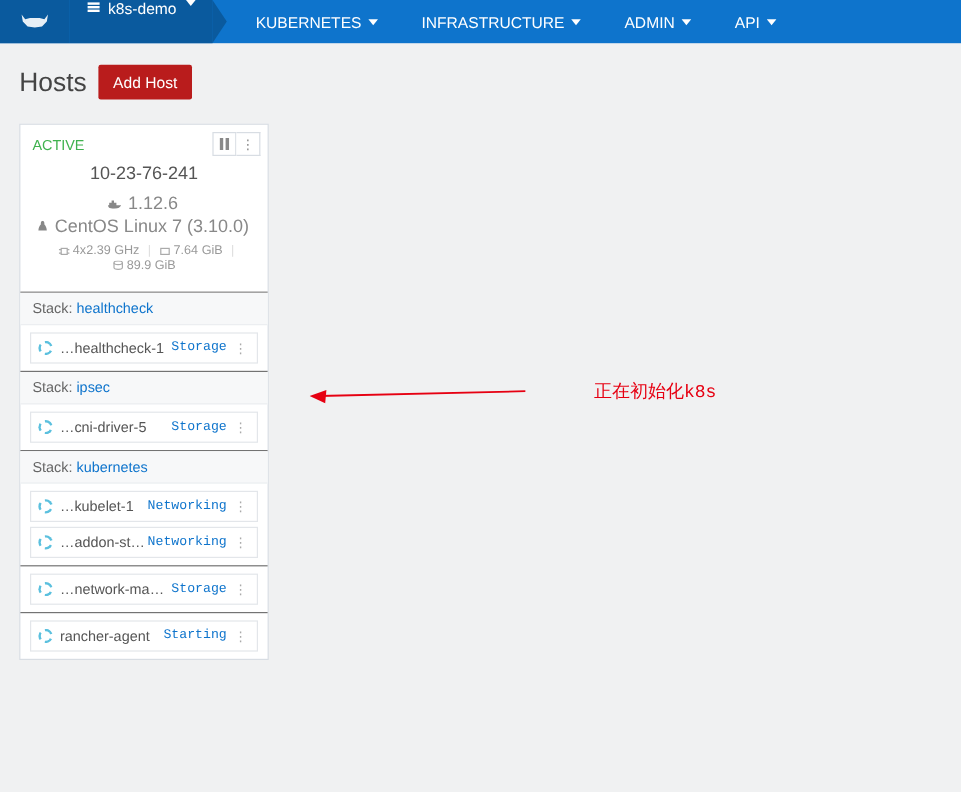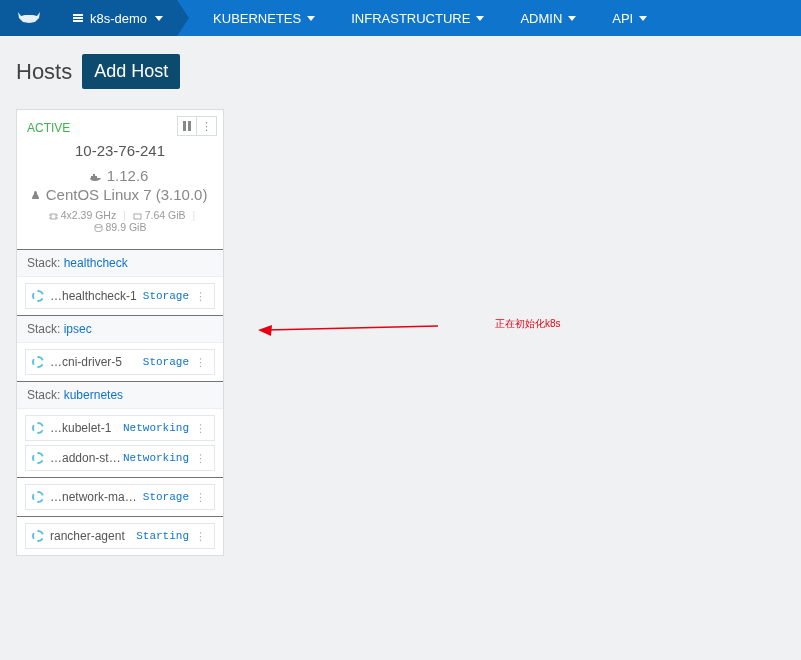--- a/index.html
+++ b/index.html
@@ -1,29 +1,29 @@
 <!DOCTYPE html>
 <html><head>
   <meta charset="utf-8">
   <style>
     * { box-sizing: border-box; margin: 0; padding: 0; }
     body { font-family: -apple-system, BlinkMacSystemFont, "Segoe UI", Helvetica, Arial, sans-serif; background: #f0f1f2; width: 801px; height: 660px; overflow: hidden; }
     
     .navbar { background: #0e74cc; height: 36px; display: flex; align-items: center; color: #fff; font-size: 13px; }
     .navbar-logo { background: #0a5a9e; width: 58px; height: 36px; display: flex; align-items: center; justify-content: center; }
-    .navbar-env { background: #0a5a9e; padding: 0 14px; height: 36px; display: flex; align-items: center; gap: 6px; cursor: pointer; position: relative; }
+    .navbar-env { background: #0a5a9e; padding: 0 14px; height: 36px; display: flex; gap: 6px; cursor: pointer; position: relative; }
     .navbar-env::after { content: ""; position: absolute; right: -12px; top: 0; border-left: 12px solid #0a5a9e; border-top: 18px solid transparent; border-bottom: 18px solid transparent; }
     .navbar-item { padding: 0 18px; height: 36px; display: flex; align-items: center; gap: 4px; cursor: pointer; }
     .navbar-item.first { margin-left: 18px; }
     .chevron-down { display: inline-block; width: 0; height: 0; border-left: 4px solid transparent; border-right: 4px solid transparent; border-top: 5px solid currentColor; margin-left: 2px; }
     
     .page { padding: 18px 16px; }
     .page-header { display: flex; align-items: center; gap: 10px; margin-bottom: 20px; }
     .page-title { font-size: 22px; color: #444; font-weight: 400; }
-    .btn-primary { background: #0c4a6e; color: #fff; border: none; padding: 7px 12px; font-size: 18px; cursor: pointer; border-radius: 2px; }
+    .btn-primary { background: #b91c1c; color: #fff; border: none; padding: 7px 12px; font-size: 13px; cursor: pointer; border-radius: 2px; }
     
     .host-card { background: #fff; border: 1px solid #d8dde3; width: 208px; }
     .host-card-head { padding: 8px 10px 6px; position: relative; }
     .host-status { color: #3fb24e; font-size: 12px; font-weight: 500; }
     .host-actions { position: absolute; top: 6px; right: 6px; display: flex; }
     .icon-btn { width: 20px; height: 20px; border: 1px solid #d8dde3; background: #fff; display: flex; align-items: center; justify-content: center; cursor: pointer; color: #888; font-size: 11px; }
     .icon-btn + .icon-btn { border-left: none; }
     
     .host-name { text-align: center; color: #555; font-size: 15px; padding: 6px 0 8px; }
     .host-meta { text-align: center; color: #888; font-size: 15px; padding-bottom: 2px; }
@@ -38,21 +38,21 @@
     .stack-body { padding: 6px 8px; }
     
     .container-row { border: 1px solid #e3e6ea; padding: 5px 6px; display: flex; align-items: center; font-size: 12px; color: #555; margin-bottom: 4px; position: relative; }
     .container-row:last-child { margin-bottom: 0; }
     .spinner { width: 12px; height: 12px; border: 2px dashed #5bc0de; border-radius: 50%; margin-right: 6px; animation: spin 2s linear infinite; flex-shrink: 0; }
     @keyframes spin { to { transform: rotate(360deg); } }
     .container-name { flex: 1; white-space: nowrap; overflow: hidden; text-overflow: ellipsis; }
     .container-badge { color: #0e74cc; font-size: 11px; margin-right: 4px; font-family: Liberation Mono, monospace; }
     .container-menu { color: #aaa; cursor: pointer; padding: 0 2px; font-size: 11px; }
     
-    .annotation { position: absolute; color: #e60012; font-size: 10px; }
+    .annotation { position: absolute; color: #e60012; font-size: 15px; font-family: Liberation Mono, monospace; }
     .arrow-svg { position: absolute; }
   </style>
 </head>
 <body>
 
 <div class="navbar">
   <div class="navbar-logo">
     <svg width="28" height="16" viewBox="0 0 28 16">
         <path fill="#fff" d="M3 2 L6 6 L10 5 L14 5 L18 5 L22 6 L25 2 L24 8 L20 12 L14 13 L8 12 L4 8 Z" opacity="0.9"></path>
       </svg>

